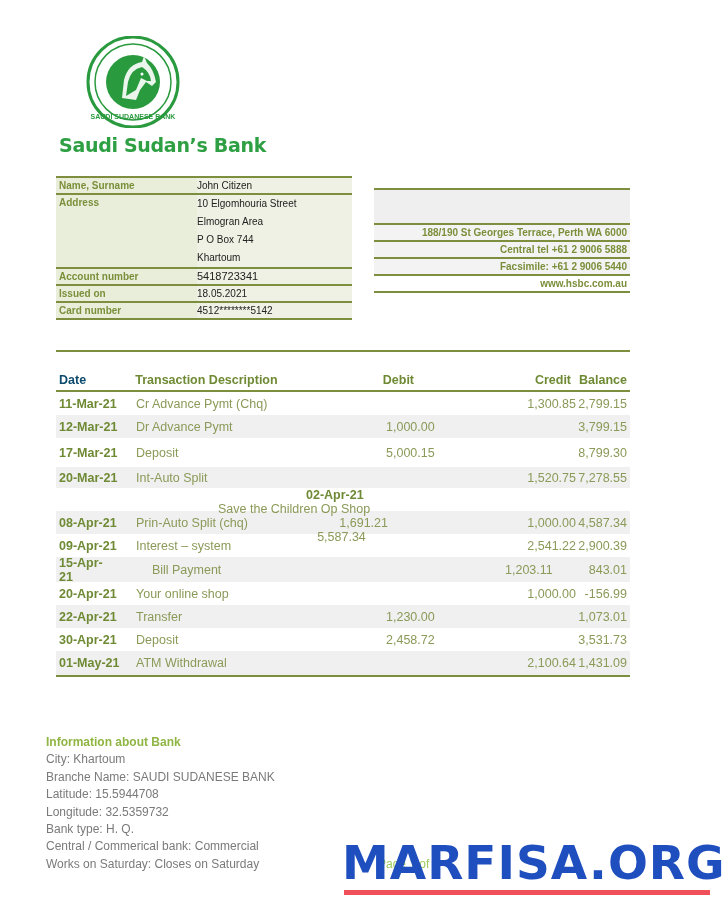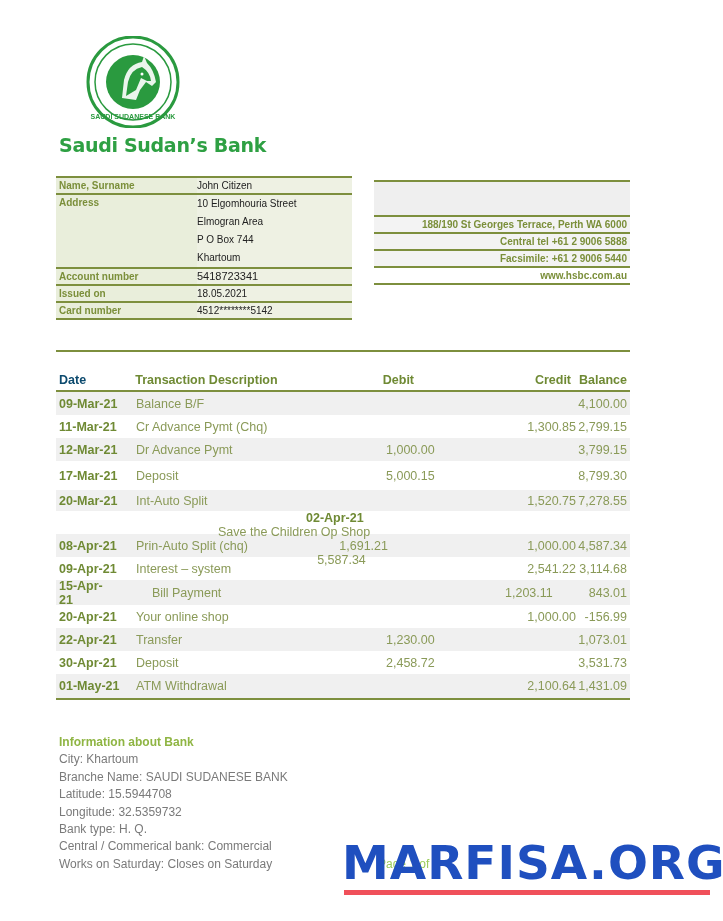--- a/index.html
+++ b/index.html
@@ -11,42 +11,42 @@
   .info { position:absolute; left:56px; top:176px; width:296px; }
   .info .row { display:flex; border-top:2px solid #7d8f3e; font-size:10px; line-height:15px; }
   .info .row:last-child { border-bottom:2px solid #7d8f3e; }
   .info .lbl { width:138px; padding-left:3px; color:#7b8f3a; font-weight:bold; background:#e9eedb; }
   .info .val { flex:1; color:#222; background:#eef1e3; }
   .info .addr .lbl { }
   .info .addr .vals div { height:18px; line-height:17px; }
   .info .row .val div:first-child { }
 
   
-  .bank-box { position:absolute; left:374px; top:180px; width:256px; }
+  .bank-box { position:absolute; left:374px; top:188px; width:256px; }
   .bank-box .top { height:33px; background:#efefef; border-top:2px solid #7d8f3e; }
   .bank-box .ln { border-top:2px solid #7d8f3e; text-align:right; font-size:10px; font-weight:bold; color:#7b8f3a; line-height:15px; padding-right:3px; background:#f3f3f3; }
   .bank-box .ln:last-child { border-bottom:2px solid #7d8f3e; background:#fff; }
 
   
   .tx { position:absolute; left:56px; top:350px; width:574px; }
   .tx .rule { border-top:2px solid #7d8f3e; height:18px; }
   .tx .head { display:flex; font-size:12.5px; font-weight:bold; color:#6f8a34; height:20px; line-height:20px; border-bottom:2px solid #7d8f3e; }
   .tx .trow { display:flex; font-size:12.5px; color:#8a9a58; align-items:center; }
   .tx .trow.alt { background:#f0f0f0; }
   .tx .trow:last-child { border-bottom:2px solid #7d8f3e; }
   .c-date { width:77px; padding-left:3px; font-weight:bold; color:#6f8a34; }
   .c-desc { width:250px; }
   .c-debit { width:100px; text-align:left; }
   .c-credit { width:75px; text-align:right; padding-left:15px; }
   .c-bal { flex:1; text-align:right; padding-right:3px; }
   .head .c-date { color:#0c4a6e; }
   .head .c-debit { padding-left:0; }
 
   
-  .about { position:absolute; left:59px; top:734px; font-size:12px; color:#7a7a7a; line-height:17.4px; }
+  .about { position:absolute; left:46px; top:734px; font-size:12px; color:#7a7a7a; line-height:17.4px; }
   .about .ttl { color:#8fb543; font-weight:bold; }
 
   .page-num { position:absolute; left:378px; top:857px; font-size:12px; color:#9acb5a; }
   .watermark { position:absolute; left:342px; top:838px; font-size:47px; font-weight:bold; color:#1f4fbf; letter-spacing:1px; font-family:"DejaVu Sans", sans-serif; line-height:50px; }
   .wm-line { position:absolute; left:344px; top:890px; width:366px; height:5px; background:#f0505a; }
 </style>
 </head>
 <body>
 
 <div class="logo">
@@ -101,27 +101,20 @@
 <div class="tx">
   <div class="rule"></div>
   <div class="head">
     <div class="c-date">Date</div>
     <div class="c-desc" style="font-weight:bold;color:#6f8a34;">Transaction Description</div>
     <div class="c-debit">Debit</div>
     <div class="c-credit">Credit</div>
     <div class="c-bal" style="text-align:left;padding-left:8px;">Balance</div>
   </div>
   <div id="tx-body">
-      <div class="trow alt" style="height: 23px;">
-        <div class="c-date">09-Mar-21</div>
-        <div class="c-desc">Balance B/F</div>
-        <div class="c-debit"></div>
-        <div class="c-credit"></div>
-        <div class="c-bal">4,100.00</div>
-      </div>
       <div class="trow" style="height: 23px;">
         <div class="c-date">11-Mar-21</div>
         <div class="c-desc">Cr Advance Pymt (Chq)</div>
         <div class="c-debit"></div>
         <div class="c-credit">1,300.85</div>
         <div class="c-bal">2,799.15</div>
       </div>
       <div class="trow alt" style="height: 23px;">
         <div class="c-date">12-Mar-21</div>
         <div class="c-desc">Dr Advance Pymt</div>
@@ -155,21 +148,21 @@
         <div class="c-desc">Prin-Auto Split (chq)</div>
         <div class="c-debit"></div>
         <div class="c-credit">1,000.00</div>
         <div class="c-bal">4,587.34</div>
       </div>
       <div class="trow" style="height: 23px;">
         <div class="c-date">09-Apr-21</div>
         <div class="c-desc">Interest – system</div>
         <div class="c-debit"></div>
         <div class="c-credit">2,541.22</div>
-        <div class="c-bal">3,114.68</div>
+        <div class="c-bal">2,900.39</div>
       </div>
       <div class="trow alt" style="height: 25px; gap: 36px;">
         <div class="c-date">15-Apr-21</div>
         <div class="c-desc">Bill Payment</div>
         <div class="c-debit"></div>
         <div class="c-credit">1,203.11</div>
         <div class="c-bal">843.01</div>
       </div>
       <div class="trow" style="height: 23px;">
         <div class="c-date">20-Apr-21</div>

